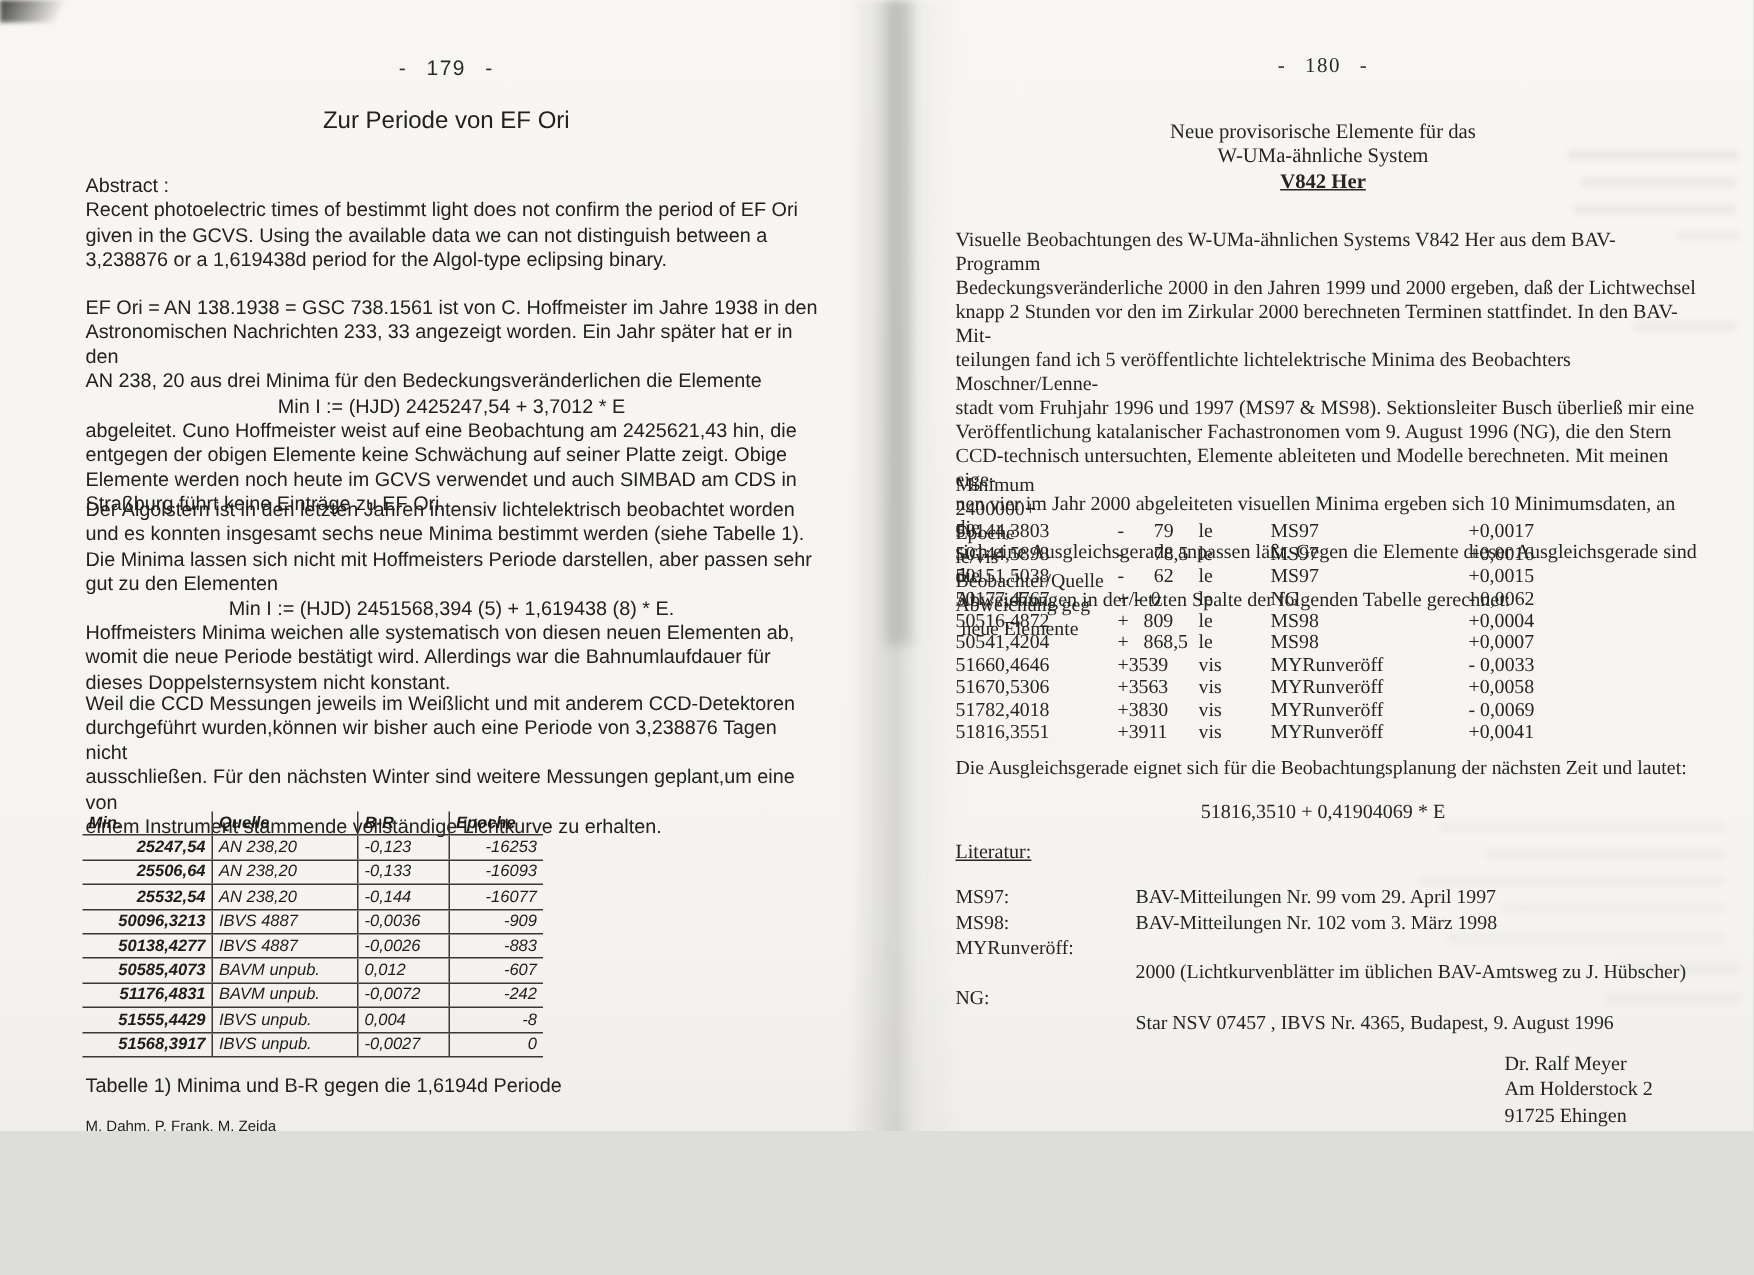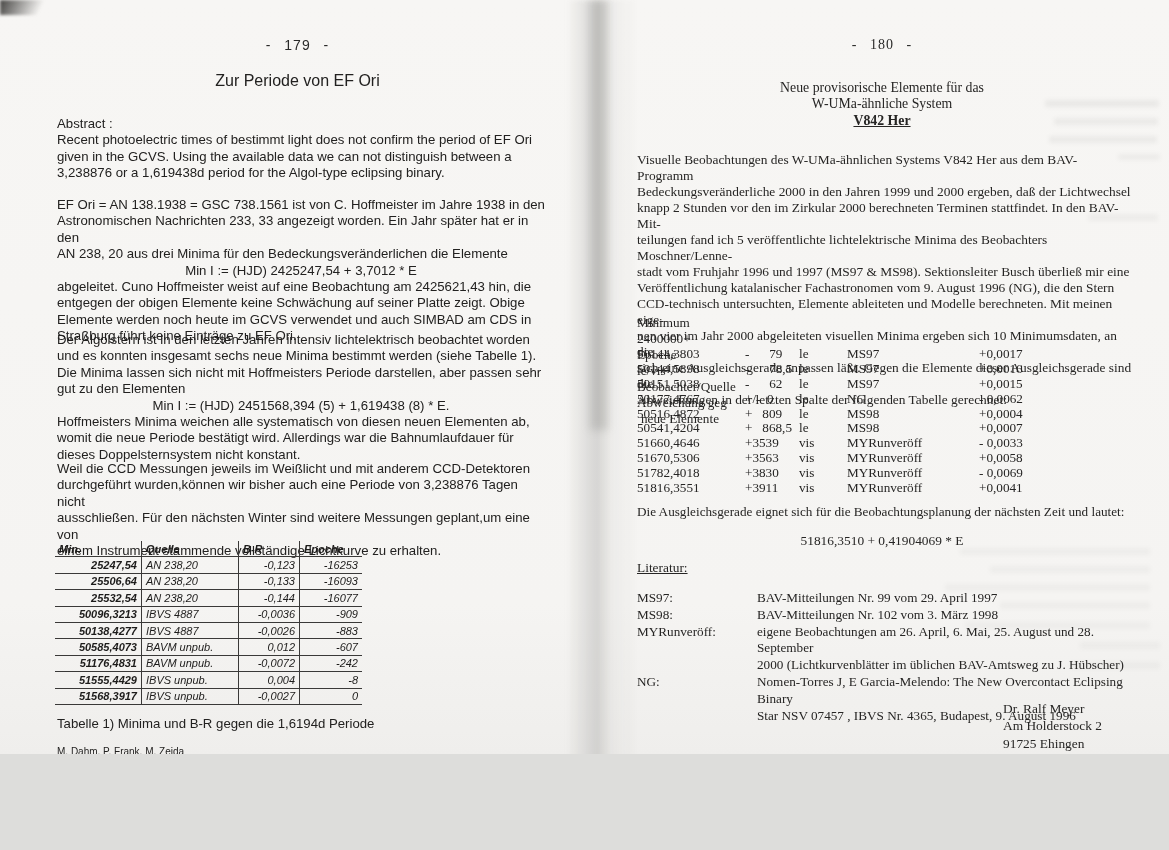--- a/index.html
+++ b/index.html
@@ -15,21 +15,21 @@
   .lp-title{width:100%;text-align:center;font-size:16px;}
   .lp-block{left:57px;width:488px;font-size:13.2px;line-height:16.4px;}
   .lp-formula{text-align:center;}
   .lp-table{left:55px;top:541px;border-collapse:collapse;font-size:11px;color:#1d1c1b;font-style:italic;}
   .lp-table td,.lp-table th{height:15.4px;padding:0 4px;border-bottom:1.4px solid #3a3938;white-space:nowrap;}
   .lp-table th{text-align:left;font-weight:bold;border-bottom-width:1.6px;}
   .lp-table td+td,.lp-table th+th{border-left:1.4px solid #3a3938;}
   .col-min{width:78px;text-align:right;font-weight:bold;}
   th.col-min{text-align:left;font-weight:bold;}
   .col-quelle{width:88px;text-align:left;font-weight:normal;}
-  .col-br{width:52px;text-align:right;}
+  .col-br{width:52px;}
   th.col-br{text-align:left;}
   .col-ep{width:54px;text-align:right;}
   th.col-ep{text-align:left;}
   .lp-caption{left:57px;top:716px;font-size:13.2px;}
   .lp-authors{left:57px;top:746px;width:483px;text-align:left;font-size:10px;}
   
   .rp-head{left:0;width:574px;text-align:center;font-size:13.8px;line-height:15.5px;}
   .rp-head .t3{font-weight:bold;text-decoration:underline;margin-top:2px;}
   .rp-para{left:42px;width:496px;font-size:13.4px;line-height:16px;}
   .rp-tab-head{left:42px;top:315px;width:500px;display:flex;font-size:13.2px;flex-direction:column;}
@@ -291,29 +291,27 @@
       <div class="lit-row">
           <div class="lit-key">MS97:</div>
           <div class="lit-txt">BAV-Mitteilungen Nr. 99 vom 29. April 1997</div>
         </div>
       <div class="lit-row">
           <div class="lit-key">MS98:</div>
           <div class="lit-txt">BAV-Mitteilungen Nr. 102 vom 3. März 1998</div>
         </div>
       <div class="lit-row">
           <div class="lit-key">MYRunveröff:</div>
-          <div class="lit-txt">eigene Beobachtungen am 26. April, 6. Mai, 25. August und 28. September</div>
         </div>
       <div class="lit-row">
           <div class="lit-key"></div>
           <div class="lit-txt">2000 (Lichtkurvenblätter im üblichen BAV-Amtsweg zu J. Hübscher)</div>
         </div>
       <div class="lit-row">
           <div class="lit-key">NG:</div>
-          <div class="lit-txt">Nomen-Torres J, E Garcia-Melendo: The New Overcontact Eclipsing Binary</div>
         </div>
       <div class="lit-row">
           <div class="lit-key"></div>
           <div class="lit-txt">Star NSV 07457 , IBVS Nr. 4365, Budapest, 9. August 1996</div>
         </div>
     </div>
 
     <div class="abs rp-addr">
       <div>Dr. Ralf Meyer</div>
       <div>Am Holderstock 2</div>

